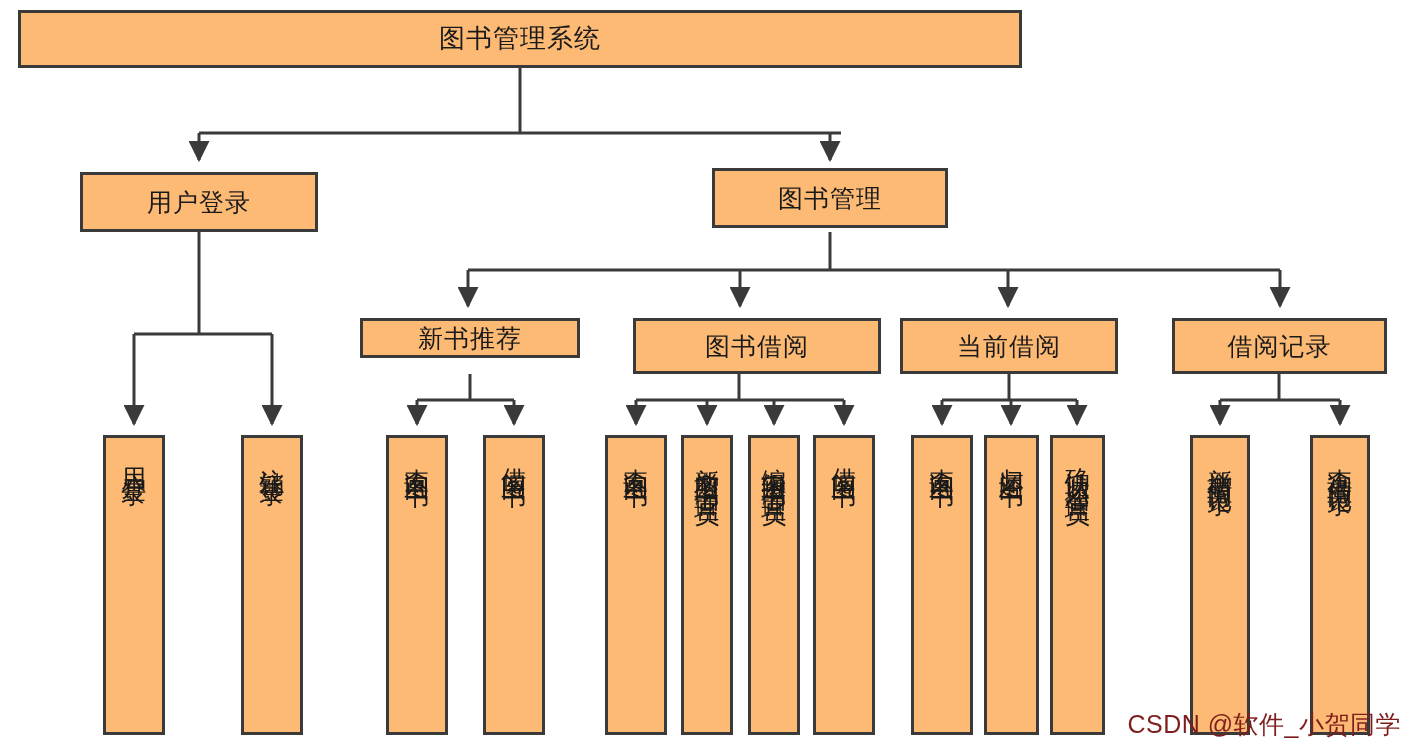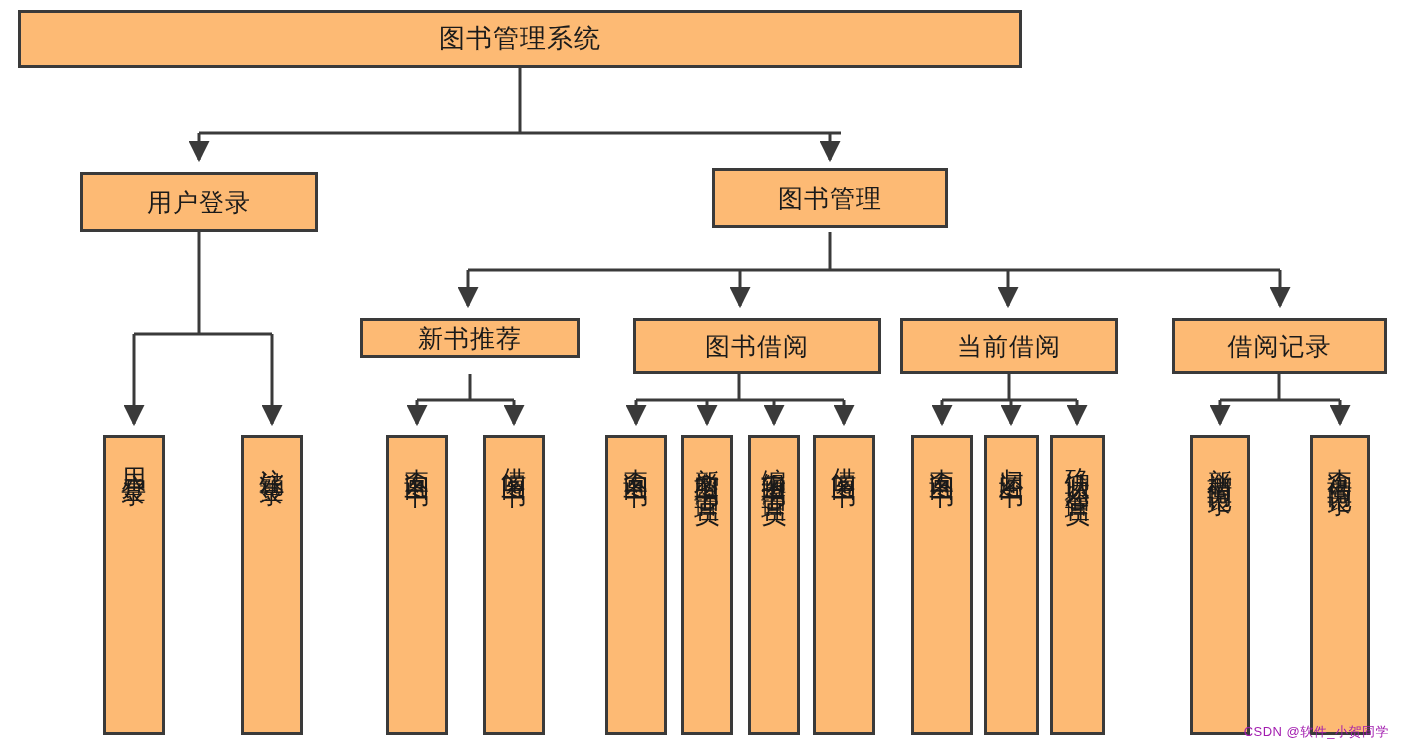--- a/index.html
+++ b/index.html
@@ -51,24 +51,24 @@
   .vtext {
     writing-mode: vertical-rl;
     text-orientation: upright;
     letter-spacing: 5px;
     line-height: 1.05;
     white-space: nowrap;
     display: block;
   }
   .watermark {
     position: absolute;
-    right: 16px;
+    right: 4px;
     bottom: 6px;
-    font-size: 13px;
-    color: #a21caf;
+    font-size: 25px;
+    color: #7f1d1d;
     white-space: nowrap;
     letter-spacing: 0.5px;
   }
 </style>
 </head>
 <body>
 
 <div id="canvas">
 
   <svg class="links" viewBox="0 0 1405 747" xmlns="http://www.w3.org/2000/svg">

